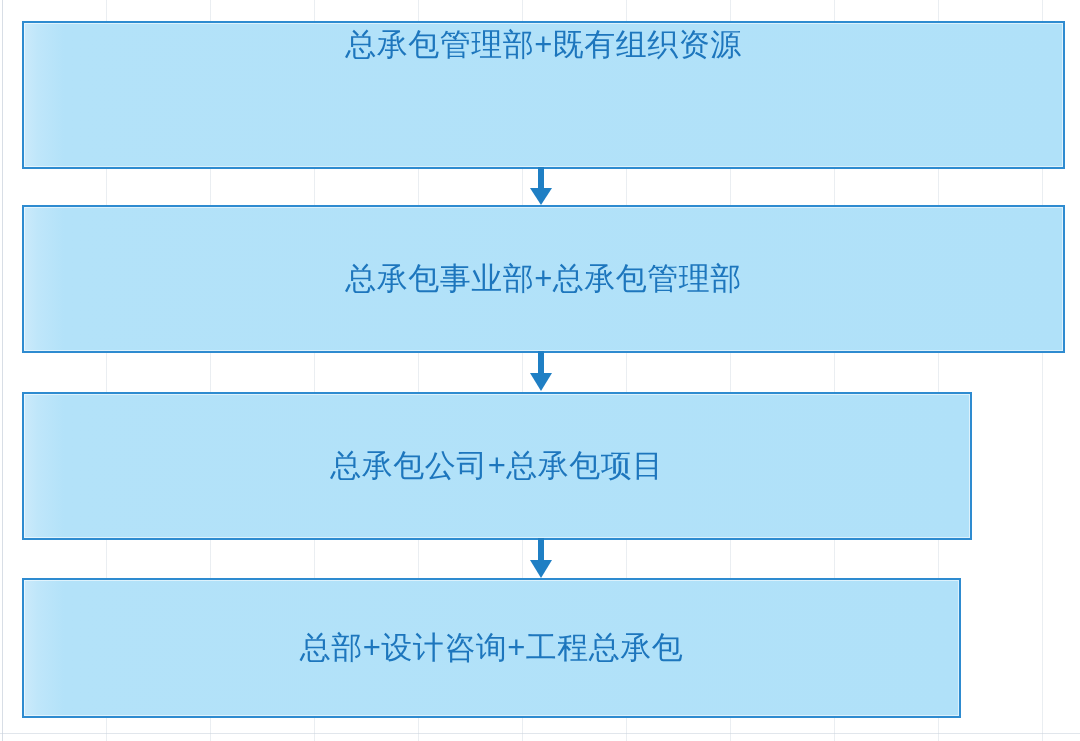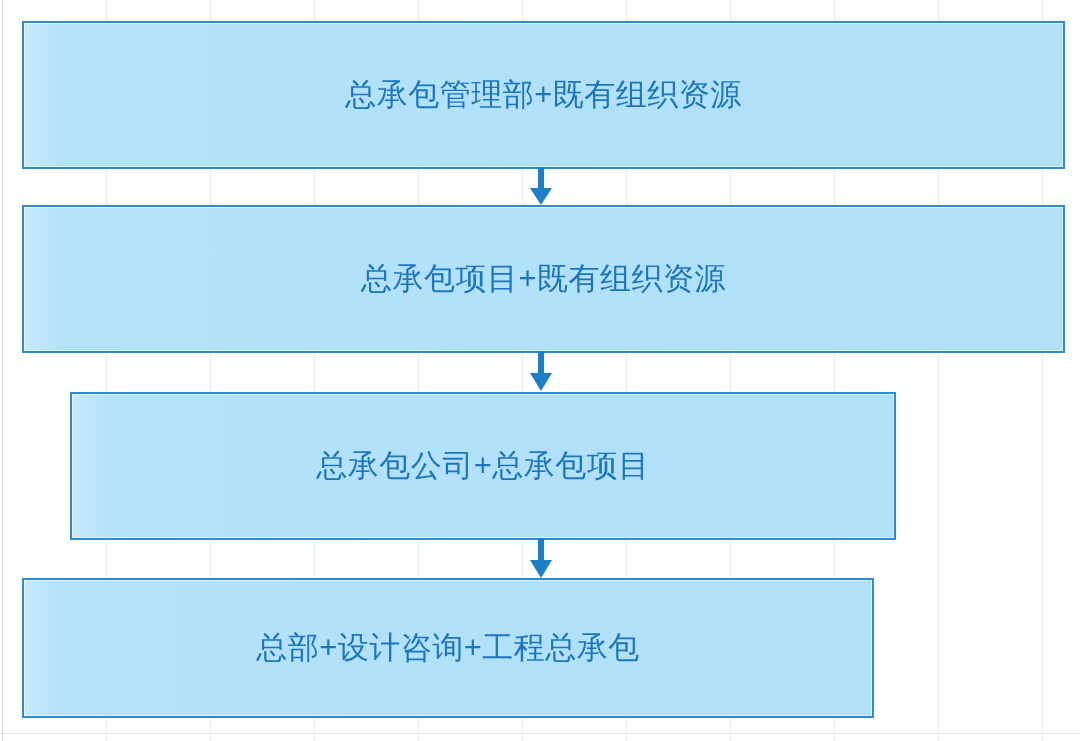--- a/index.html
+++ b/index.html
@@ -89,50 +89,50 @@
 </style>
 </head>
 <body>
 
 <div id="canvas">
 
   <div id="grid-background"></div>
   <div id="grid-hline"></div>
   <div id="grid-vline-left"></div>
 
-  <div class="flow-box" id="box-1" style="left:22px; top:21px; width:1043px; height:148px;">
+  <div class="flow-box" id="box-1" style="left:22px; top:21px; width:1043px; height:148px;justify-content:space-between;">
     <div class="line line-1">总承包管理部+既有组织资源</div>
   </div>
 
   <div class="arrow" style="left:519px; top:167px;">
     <svg width="44" height="40" viewBox="0 0 44 40" xmlns="http://www.w3.org/2000/svg">
       <rect x="19" y="0" width="6" height="22" fill="#1f7fc4"></rect>
       <polygon points="11,21 33,21 22,38" fill="#1f7fc4"></polygon>
     </svg>
   </div>
 
   <div class="flow-box" id="box-2" style="left:22px; top:205px; width:1043px; height:148px;">
-    <div class="line line-1">总承包项目+既有组织资源</div>
+    <div class="line line-1">总承包事业部+总承包管理部</div>
   </div>
 
   <div class="arrow" style="left:519px; top:351px;">
     <svg width="44" height="42" viewBox="0 0 44 42" xmlns="http://www.w3.org/2000/svg">
       <rect x="19" y="0" width="6" height="23" fill="#1f7fc4"></rect>
       <polygon points="11,22 33,22 22,40" fill="#1f7fc4"></polygon>
     </svg>
   </div>
 
-  <div class="flow-box" id="box-3" style="left:22px; top:392px; width:826px; height:148px;margin-left:48px;">
+  <div class="flow-box" id="box-3" style="left:22px; top:392px; width:950px; height:148px;">
     <div class="line line-1">总承包公司+总承包项目</div>
   </div>
 
   <div class="arrow" style="left:519px; top:538px;">
     <svg width="44" height="42" viewBox="0 0 44 42" xmlns="http://www.w3.org/2000/svg">
       <rect x="19" y="0" width="6" height="23" fill="#1f7fc4"></rect>
       <polygon points="11,22 33,22 22,40" fill="#1f7fc4"></polygon>
     </svg>
   </div>
 
-  <div class="flow-box" id="box-4" style="left:22px; top:578px; width:852px; height:140px;">
+  <div class="flow-box" id="box-4" style="left:22px; top:578px; width:939px; height:140px;">
     <div class="line line-1">总部+设计咨询+工程总承包</div>
   </div>
 
 </div>
 
 </body></html>

